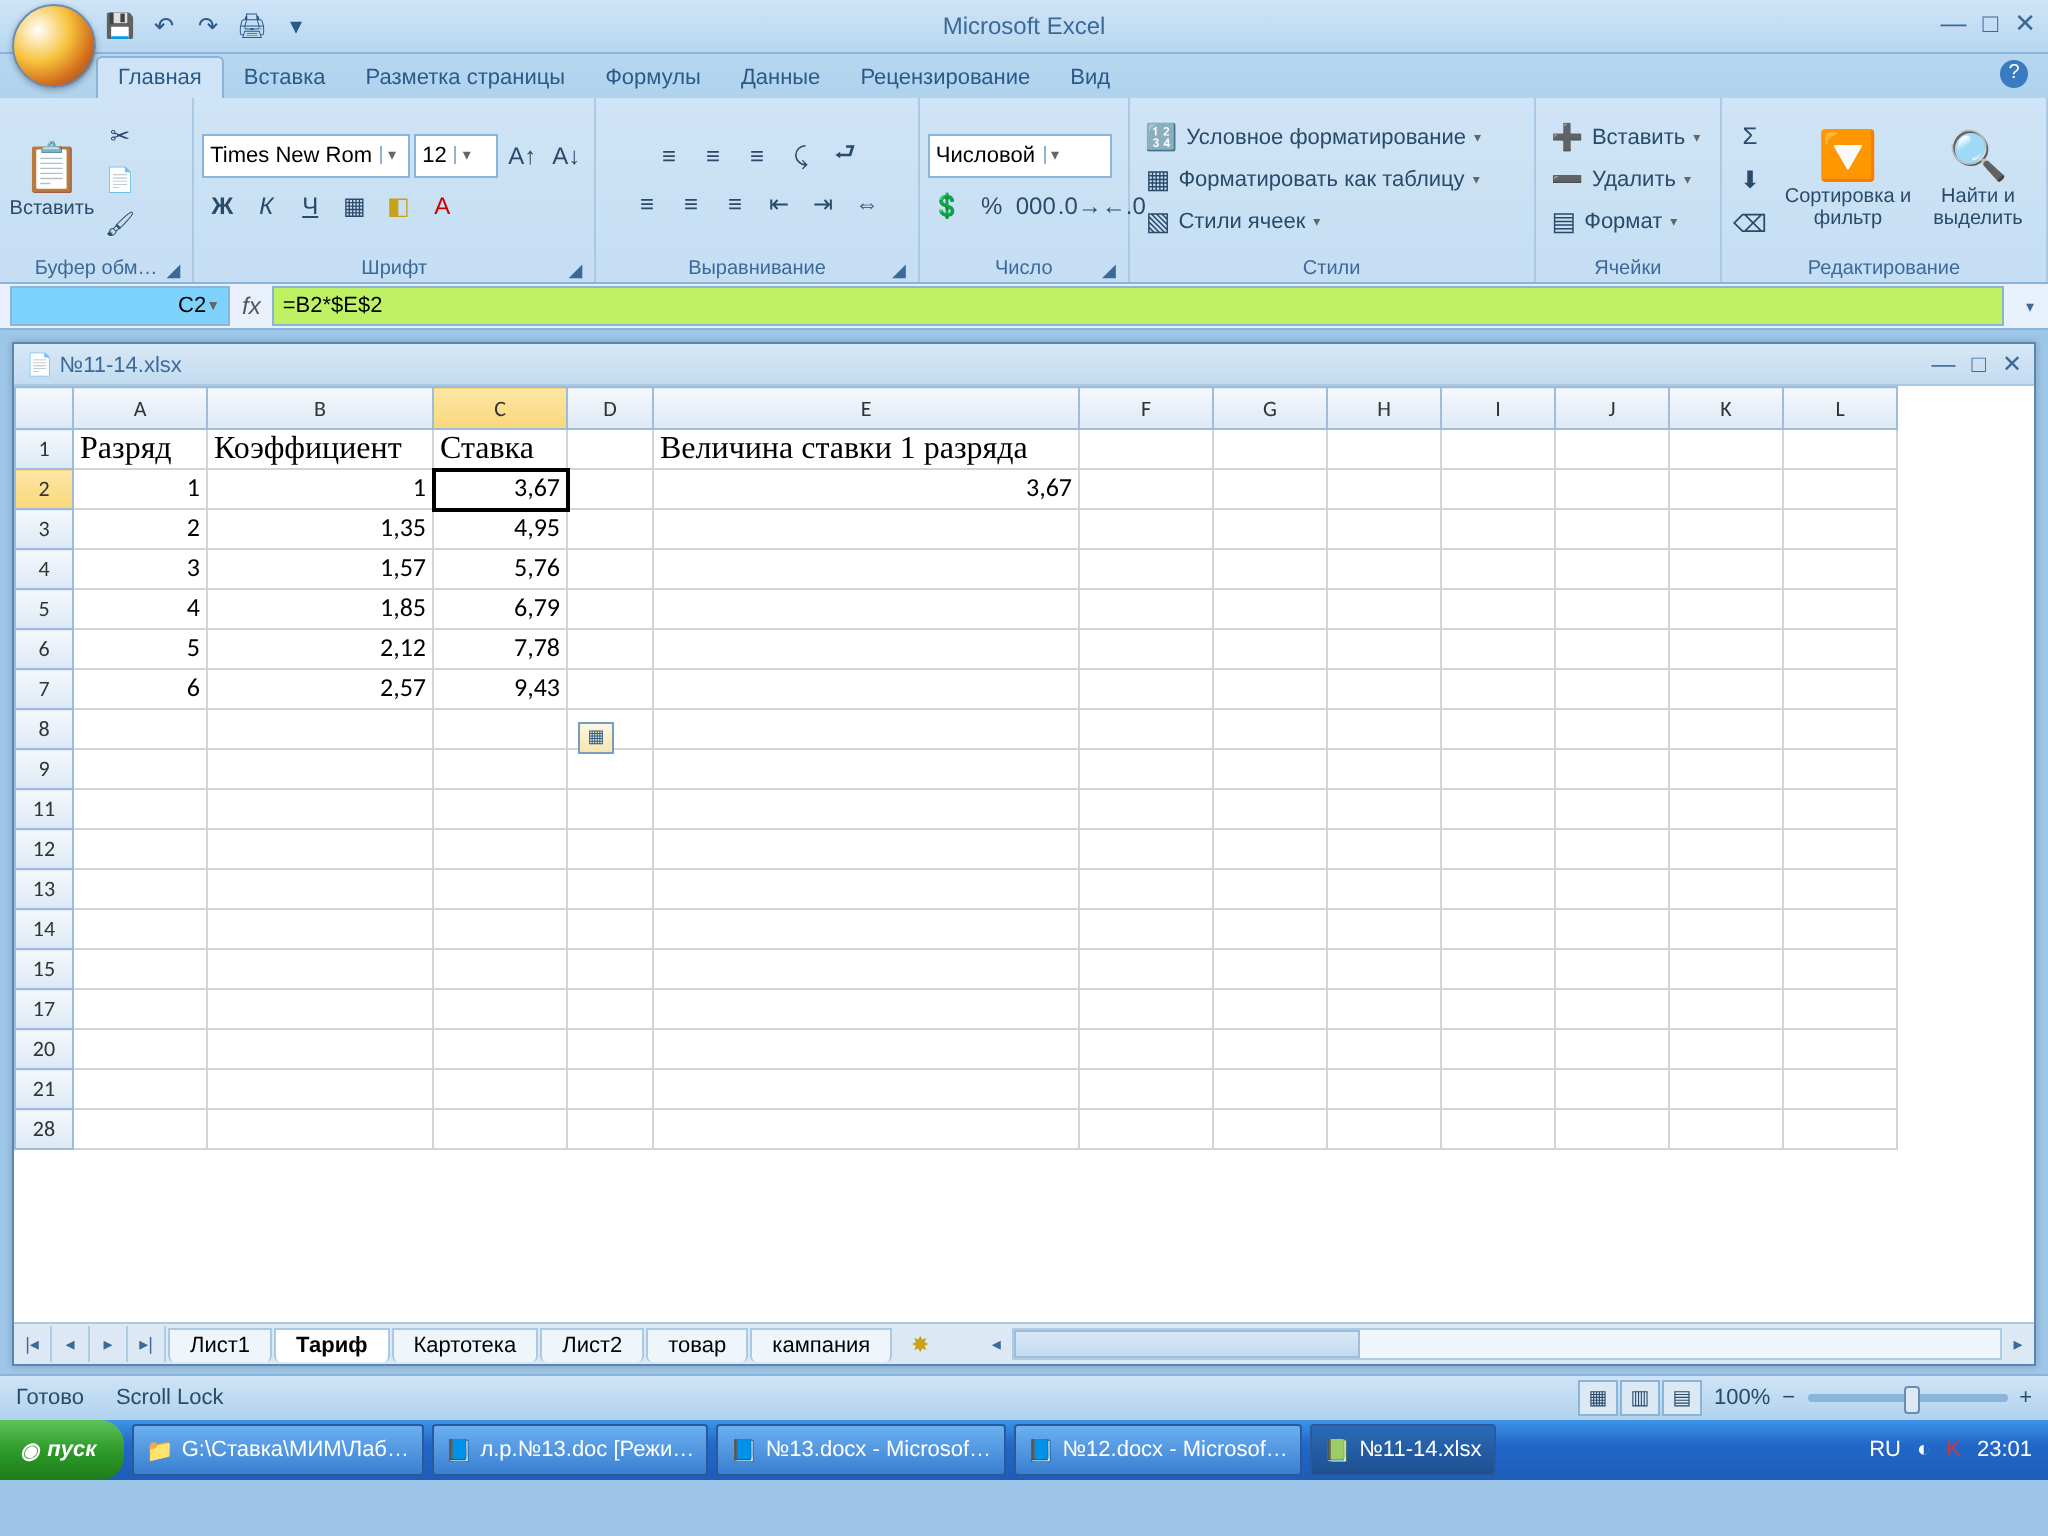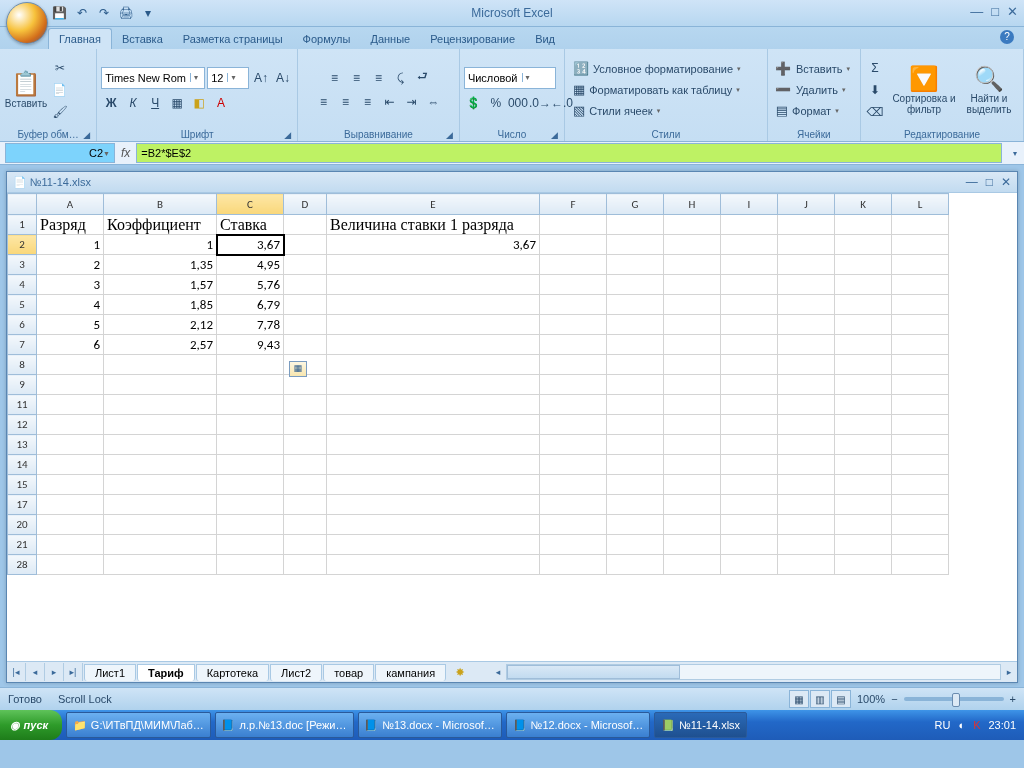--- a/index.html
+++ b/index.html
@@ -602,21 +602,21 @@
     <span>−</span>
     <div class="zoom-slider">
         <div class="th"></div>
       </div>
     <span>+</span>
   </div>
 </div>
 
 <div class="taskbar">
   <div class="start">◉ <span>пуск</span></div>
-  <div class="tb-item">📁 <span>G:\ИТвПД\МИМ\Лаб…</span></div>
+  <div class="tb-item">📁 <span>G:\Ставка\МИМ\Лаб…</span></div>
   <div class="tb-item">📘 <span>л.р.№13.doc [Режи…</span></div>
   <div class="tb-item">📘 <span>№13.docx - Microsof…</span></div>
   <div class="tb-item">📘 <span>№12.docx - Microsof…</span></div>
   <div class="tb-item active">📗 <span>№11-14.xlsx</span></div>
   <div class="tray">
     <span>RU</span>
     <span>◐</span>
     <span style="color:#d33">K</span>
     <span>23:01</span>
   </div>

